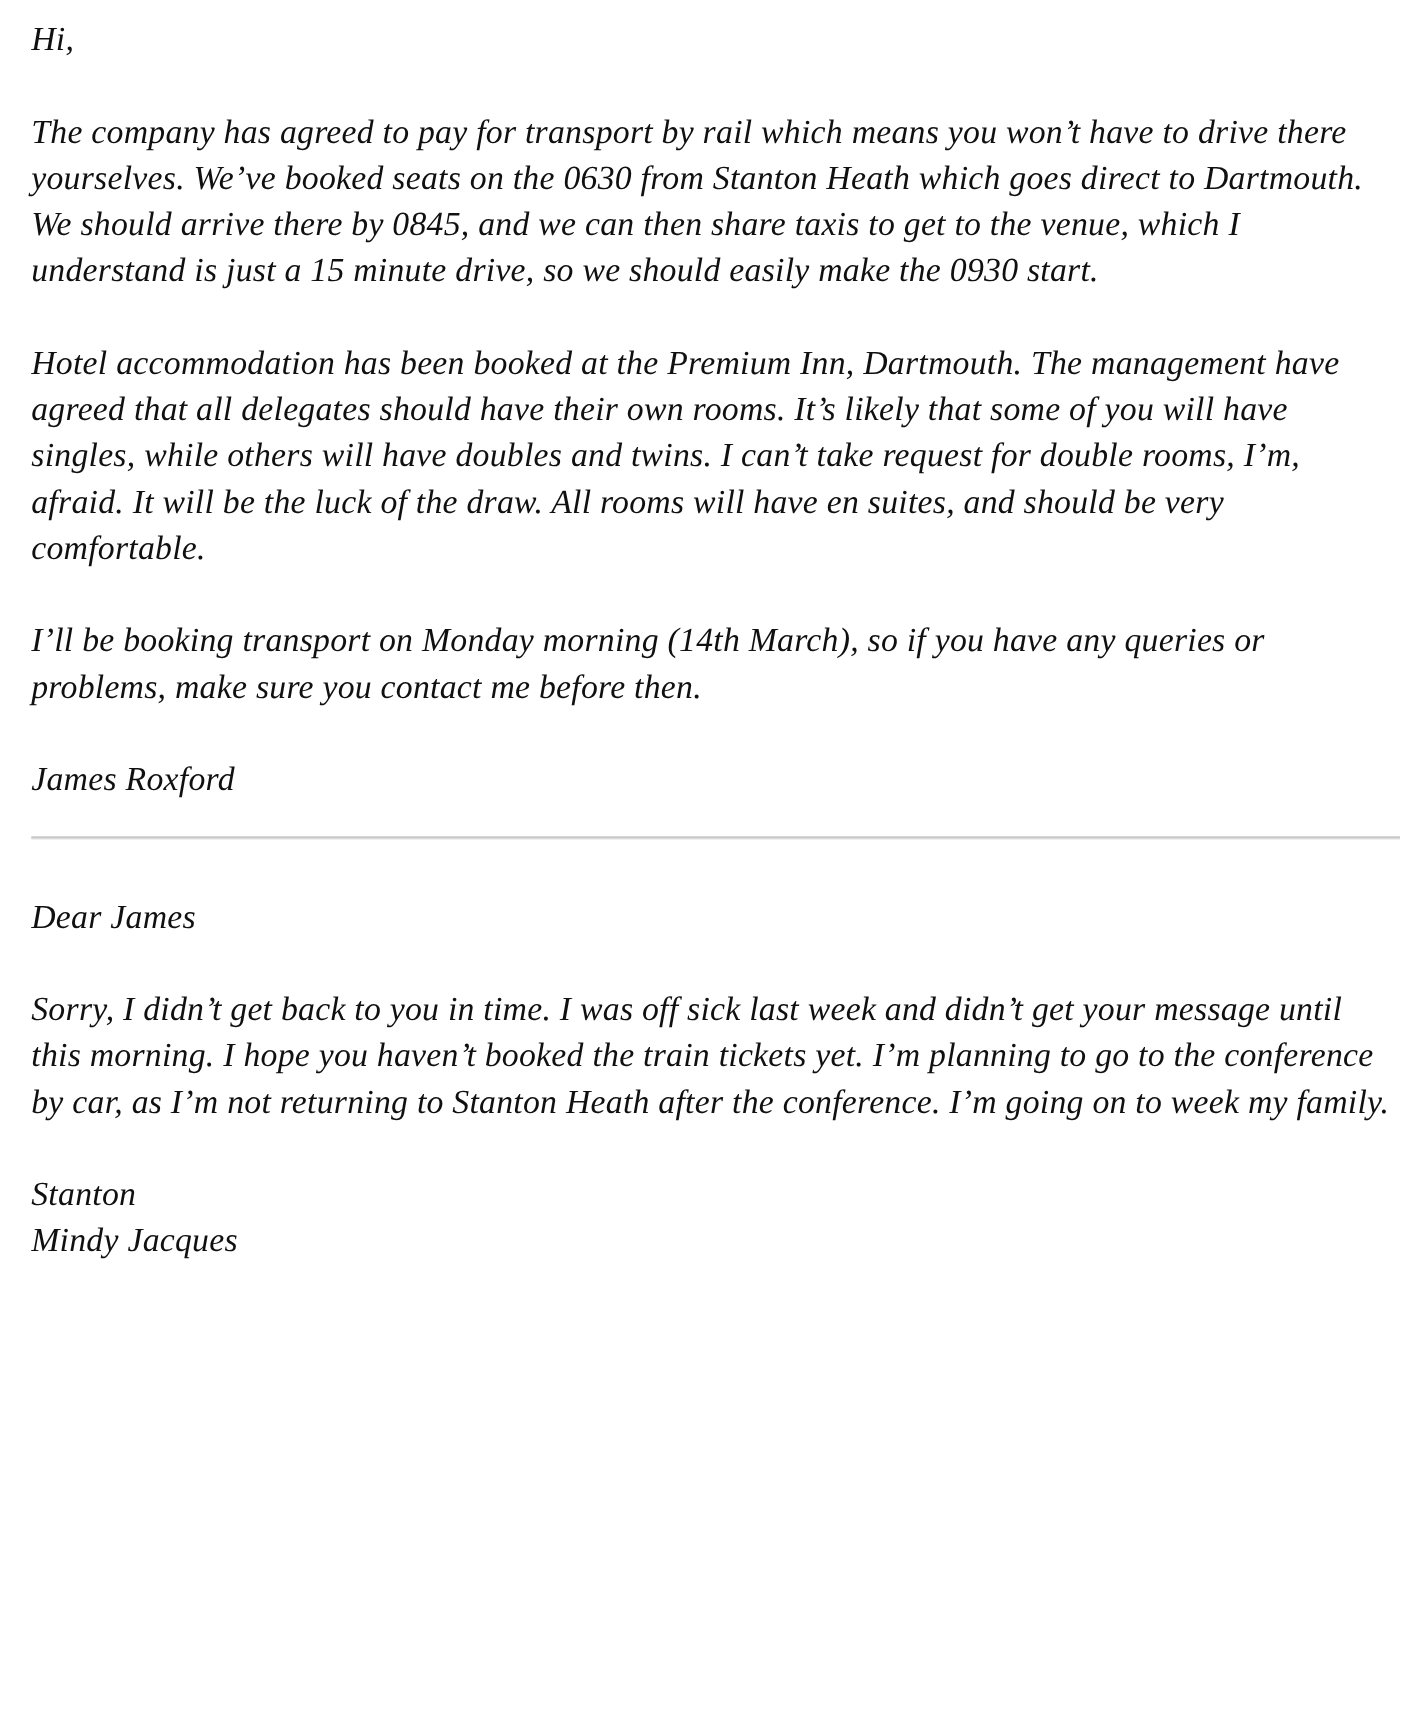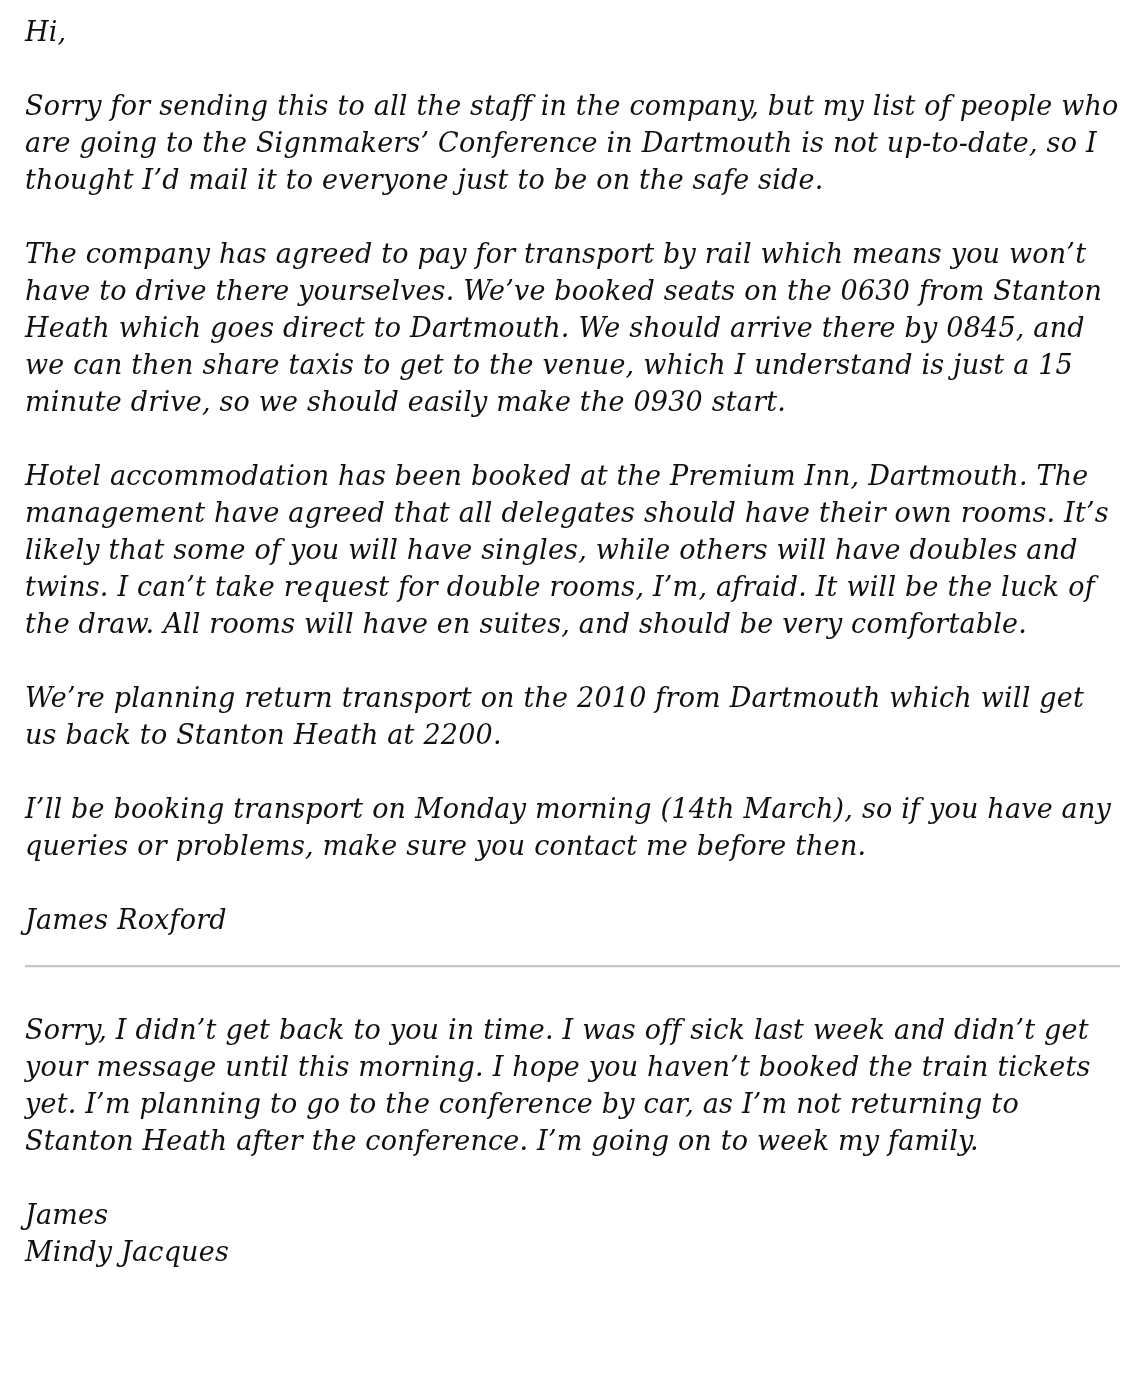--- a/index.html
+++ b/index.html
@@ -15,52 +15,52 @@
     padding: 13px 22px 30px 25px;
     font-family: "DejaVu Serif", serif;
     font-style: italic;
     font-size: 27px;
     line-height: 37px;
     color: #101010;
     letter-spacing: 0.2px;
   }
   .email p {
     margin: 0 0 37px 0;
+    font-family: Liberation Serif, serif;
   }
   .email p:last-child {
     margin-bottom: 0;
   }
   hr.thread-divider {
     height: 0;
     border: none;
     border-top: 2px solid #c8c8c8;
     border-bottom: 1px solid #f0f0f0;
     margin: 27px 0 43px 0;
   }
 </style>
 </head>
 <body>
 
 <div class="page">
 
   <div class="email">
     <p>Hi,</p>
-    <p>Sorry for sending this to all the staff in the company, but my list of people who are going to the Signmakers’ Conference in Dartmouth is not up-to-date, so I thought I’d mail it to everyone just to be on the safe side.</p>
     <p>The company has agreed to pay for transport by rail which means you won’t have to drive there yourselves. We’ve booked seats on the 0630 from Stanton Heath which goes direct to Dartmouth. We should arrive there by 0845, and we can then share taxis to get to the venue, which I understand is just a 15 minute drive, so we should easily make the 0930 start.</p>
     <p>Hotel accommodation has been booked at the Premium Inn, Dartmouth. The management have agreed that all delegates should have their own rooms. It’s likely that some of you will have singles, while others will have doubles and twins. I can’t take request for double rooms, I’m, afraid. It will be the luck of the draw. All rooms will have en suites, and should be very comfortable.</p>
-    <p>We’re planning return transport on the 2010 from Dartmouth which will get us back to Stanton Heath at 2200.</p>
     <p>I’ll be booking transport on Monday morning (14th March), so if you have any queries or problems, make sure you contact me before then.</p>
     <p>James Roxford</p>
   </div>
 
   <hr class="thread-divider">
 
   <div class="email">
+    <p>Dear James</p>
     <p>
       <span>Sorry, I didn’t get back to you in time. I was off sick last week and didn’t get your message until this morning. I hope you haven’t booked the train tickets yet. I’m planning to go to the conference by car, as I’m not returning to Stanton Heath after the conference. I’m going on to week my family.</span><br>
     </p>
     <p>
-      <span>James</span><br>
+      <span>Stanton</span><br>
       <span>Mindy Jacques</span>
     </p>
   </div>
 
 </div>
 
 </body></html>

